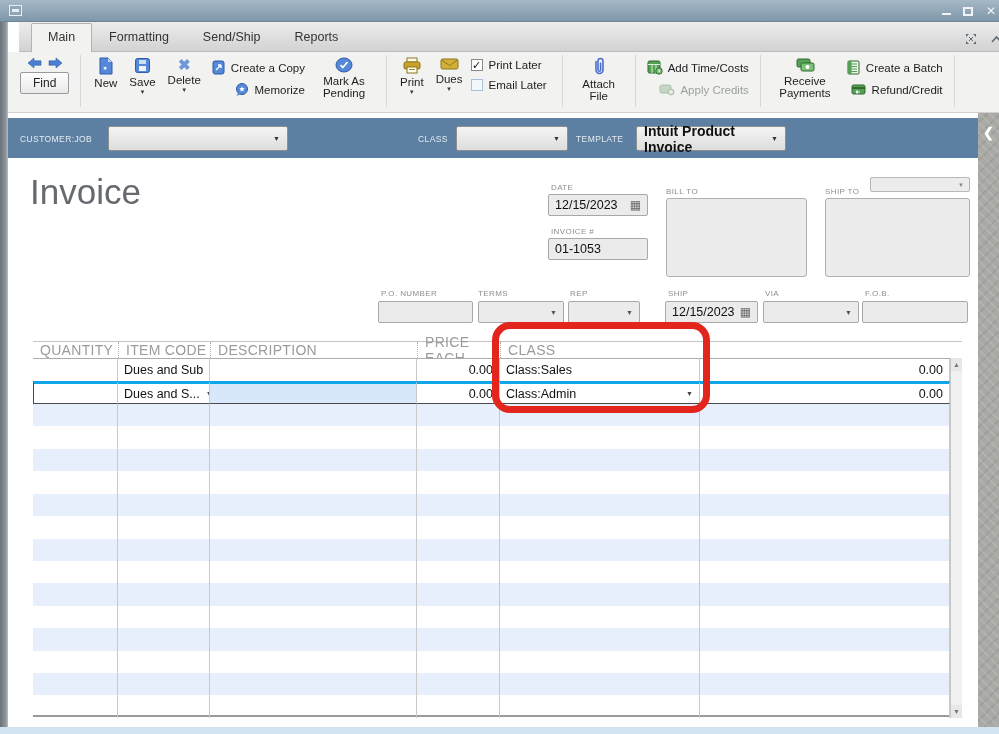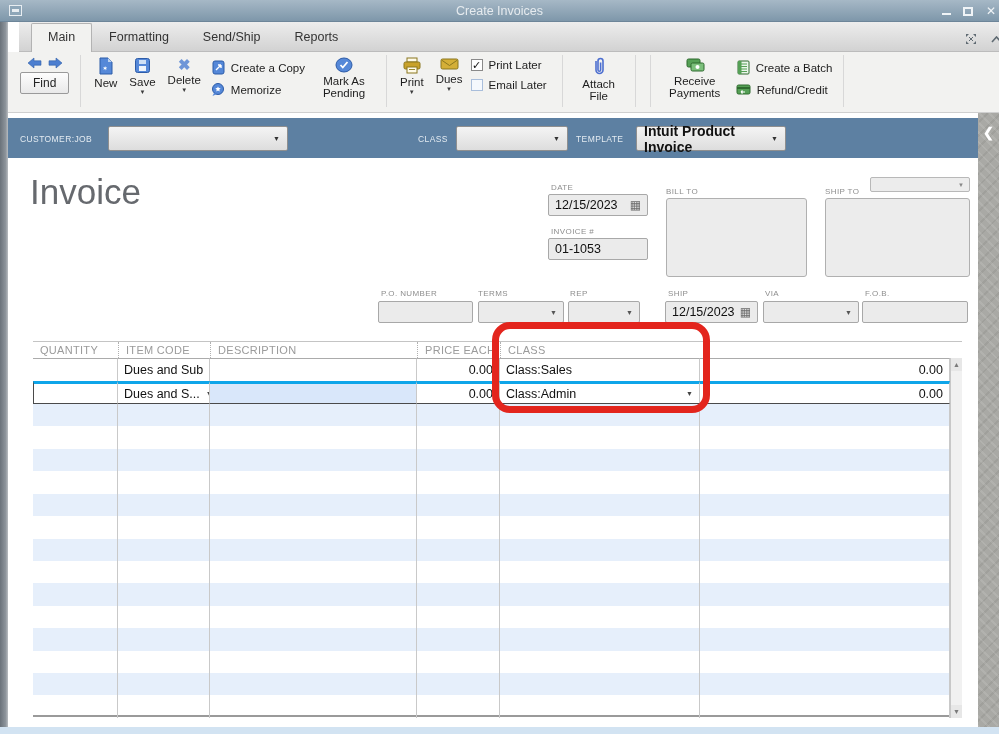--- a/index.html
+++ b/index.html
@@ -60,21 +60,21 @@
   .tsep { width: 1px; background: #d8d8d8; height: 52px; margin: 3px 7px 0; flex: none; }
   .tgroup { display: flex; flex-direction: column; align-items: center; margin: 5px 6px 0; flex: none; }
   .tlabel { font-size: 11.5px; color: #1d1d1d; margin-top: 2px; line-height: 12px; text-align: center; }
   .tcaret { font-size: 6px; color: #3c3c3c; margin-top: 1px; }
   .findgrp { margin: 5px 4px 0 2px; }
   .findarrows { display: flex; gap: 6px; margin-bottom: 3px; }
   .find-btn {
     border: 1px solid #9a9a9a; background: linear-gradient(#fdfdfd,#e9e9e9);
     font-size: 12px; color: #222; padding: 3px 12px; border-radius: 2px;
   }
-  .vstack { display: flex; flex-direction: column; align-items: flex-start; margin: 8px 4px 0; row-gap: 8px; flex: none; }
+  .vstack { display: flex; flex-direction: column; align-items: flex-end; margin: 8px 4px 0; row-gap: 8px; flex: none; }
   .hitem { display: flex; align-items: center; gap: 5px; font-size: 11.5px; color: #1d1d1d; }
   .hitem.disabled { color: #9aa39a; }
   .cbcol { display: flex; flex-direction: column; margin: 7px 8px 0 2px; row-gap: 8px; flex: none; }
   .cbrow { display: flex; align-items: center; gap: 6px; font-size: 11.5px; color: #1d1d1d; }
   .cb { width: 12px; height: 12px; border: 1px solid #8a8a8a; background: #fff;
         display: inline-flex; align-items: center; justify-content: center;
         font-size: 11px; color: #111; line-height: 1; }
   .cb.unchecked { border-color: #a9bedb; background: #f4f8fd; }
   .icon { display: inline-flex; align-items: center; justify-content: center; }
   .x-glyph { font-size: 15px; color: #6f96d8; font-weight: bold; line-height: 15px; }
@@ -105,21 +105,21 @@
   .ginput .cal { margin-left: auto; font-size: 12px; color: #6a6a6a; }
   .ginput .caret { margin-left: auto; font-size: 7px; color: #555; }
   .gbox { position: absolute; background: #ececec; border: 1px solid #b0b0b0; border-radius: 3px; }
   .sdd { position: absolute; height: 15px; background: #ececec; border: 1px solid #b8b8b8; border-radius: 2px;
          display: flex; align-items: center; padding: 0 5px; }
   .sdd .caret { margin-left: auto; font-size: 6px; color: #888; }
   
   .grid { position: absolute; left: 25px; top: 183px; width: 929px; height: 376px;
           border-top: 1px solid #c4c4c4; border-bottom: 2px solid #9a9a9a; }
   .ghead { display: flex; height: 16px; align-items: center; }
-  .ghead .hc { font-size: 11px; color: #9b9b9b; letter-spacing: .3px; padding-left: 7px;
+  .ghead .hc { font-size: 14px; color: #9b9b9b; letter-spacing: .3px; padding-left: 7px;
                height: 100%; display: flex; align-items: center; }
   .ghead .hc + .hc { border-left: 1px dotted #b0b0b0; }
   .gbody { display: flex; flex-direction: column; height: 360px; width: 917px; }
   .trow { display: flex; flex: 1; }
   .trow.data { flex: none; height: 23px; }
   .cell { border-right: 1px solid #c9c9c9; height: 100%;
           display: flex; align-items: center; padding: 0 6px;
           font-size: 12.5px; color: #111; overflow: hidden; white-space: nowrap; }
   .c-qty { width: 85px; } .c-item { width: 92px; } .c-desc { width: 207px; }
   .c-price { width: 83px; justify-content: flex-end; } .c-class { width: 200px; } .c-amt { width: 250px; justify-content: flex-end; }
@@ -149,21 +149,20 @@
     position: absolute; left: 492px; top: 322px; width: 218px; height: 91px;
     border: 7px solid #e3251d; border-radius: 18px; z-index: 60; pointer-events: none;
   }
   svg { display: block; }
 </style>
 </head>
 <body>
 
 <div class="titlebar">
   <div class="sysicon"></div>
-  <div class="title-text">Create Invoices</div>
   <div class="wincontrols">
     <span class="wc wc-min"></span>
     <span class="wc wc-max"></span>
     <span class="wc">✕</span>
   </div>
 </div>
 <div class="leftframe"></div>
 <div class="bottomband"></div>
 
 <div class="tabstrip">
@@ -310,20 +309,43 @@
     <span class="icon">
       <svg width="14" height="19" viewBox="0 0 14 19">
           <path d="M4 4v9a3.5 3.5 0 0 0 7 0V4a2.5 2.5 0 0 0-5 0v9a1.3 1.3 0 0 0 2.6 0V5.5" fill="none" stroke="#4d6fd0" stroke-width="1.6"></path>
         </svg>
     </span>
     <div class="tlabel">Attach File</div>
   </div>
 
   <div class="tsep"></div>
 
+  <div class="vstack">
+    <div class="hitem">
+      <span class="icon">
+        <svg width="16" height="15" viewBox="0 0 16 15">
+            <rect x="1" y="1" width="12" height="12" rx="1.5" fill="#55a055" stroke="#2f6b2f"></rect>
+            <path d="M1 4.5h12M5 4.5V13M9 4.5V13" stroke="#d9efd9"></path>
+            <circle cx="12" cy="11" r="3.2" fill="#7cc07c" stroke="#2f6b2f"></circle>
+            <path d="M12 9.4v1.8l1.2.8" stroke="#fff" fill="none"></path>
+          </svg>
+      </span>
+      <span>Add Time/Costs</span>
+    </div>
+    <div class="hitem disabled">
+      <span class="icon">
+        <svg width="16" height="13" viewBox="0 0 16 13" opacity="0.45">
+            <rect x="1" y="2" width="11" height="8" rx="1.5" fill="#8fb58f" stroke="#5c7d5c"></rect>
+            <circle cx="12" cy="9" r="3" fill="#a9c7a9" stroke="#5c7d5c"></circle>
+            <path d="M12 7.6v2.8M10.6 9h2.8" stroke="#fff"></path>
+          </svg>
+      </span>
+      <span>Apply Credits</span>
+    </div>
+  </div>
 
   <div class="tsep"></div>
 
   <div class="tgroup" style="width:62px">
     <span class="icon">
       <svg width="20" height="16" viewBox="0 0 20 16">
           <rect x="2" y="2" width="13" height="8" rx="1.5" fill="#55a055" stroke="#2f6b2f"></rect>
           <rect x="6" y="6" width="13" height="8" rx="1.5" fill="#7cc07c" stroke="#2f6b2f"></rect>
           <circle cx="12.5" cy="10" r="2" fill="#fff"></circle>
         </svg>

